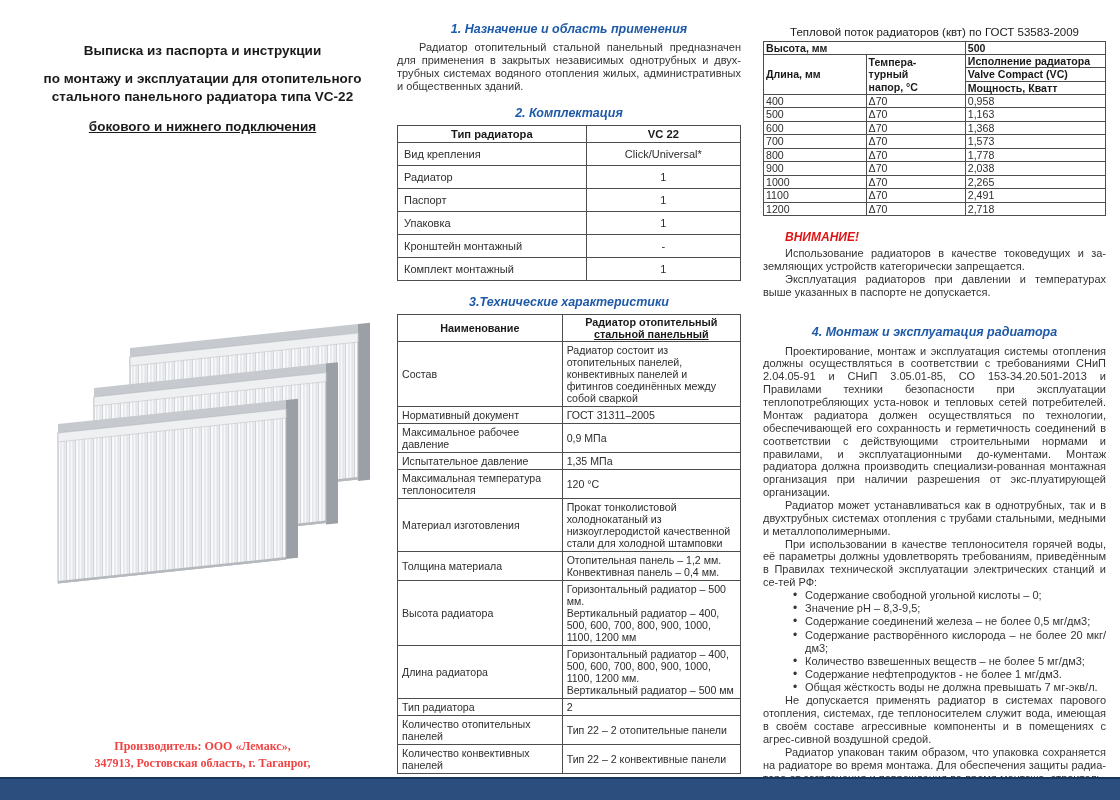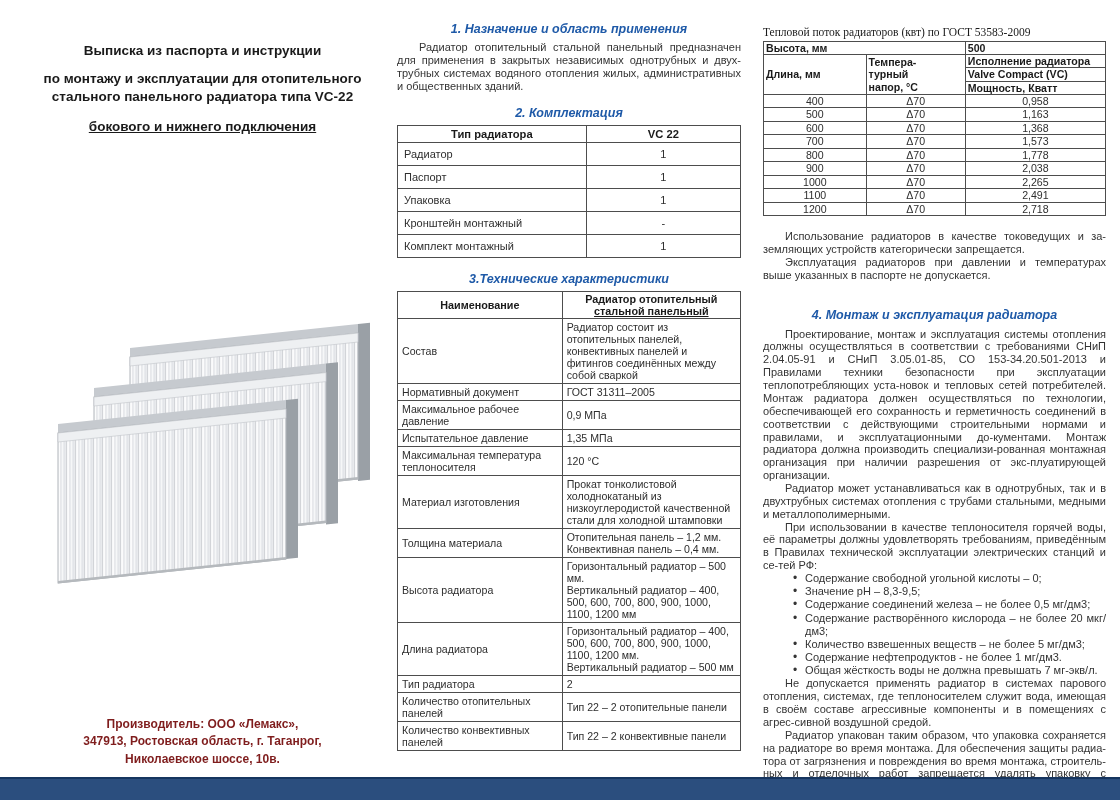--- a/index.html
+++ b/index.html
@@ -13,22 +13,22 @@
 
   
   .col-left { position: absolute; left: 30px; top: 42px; width: 345px; }
   .doc-title { text-align: center; font-weight: bold; font-size: 13.5px; color:#1a1a1a; line-height: 1.35; }
   .doc-title .t1 { margin-bottom: 10px; }
   .doc-title .t2 { margin-bottom: 11px; }
   .doc-title .t3 { text-decoration: underline; }
 
   .radiator-figure { position: absolute; left: 38px; top: 293px; width: 340px; height: 295px; }
 
-  .manufacturer { position: absolute; left: 30px; top: 716px; width: 345px; text-align: center;
-                  font-weight: bold; font-size: 12px; color:#7f1d1d; line-height: 1.45; }
+  .manufacturer { position: absolute; left: 30px; top: 738px; width: 345px; text-align: center;
+                  font-weight: bold; font-size: 12px; color:#ef4444; line-height: 1.45; font-family: Liberation Serif, serif; }
 
   
   .sec-heading { text-align: center; font-weight: bold; font-style: italic; color: #1f5aa8;
                  font-size: 12.5px; margin: 4px 0 5px 0; }
   .par { text-align: justify; text-indent: 22px; font-size: 11px; line-height: 1.17; color:#343434; }
   .par + .par { margin-top: 0px; }
 
   
   .col-mid { position: absolute; left: 397px; top: 18px; width: 344px; }
   .mid-gap { height: 10px; }
@@ -43,23 +43,23 @@
   .kit-table td:last-child  { text-align: center; }
 
   .tech-table { margin-top: 2px; }
   .tech-table th { font-size: 10.8px; font-weight: bold; text-align: center; padding: 1px 3px; color:#1a1a1a; }
   .tech-table td { font-size: 10.6px; padding: 2px 4px; white-space: pre-line; vertical-align: middle; }
   .tech-table td:first-child { width: 48%; }
   .underline { text-decoration: underline; }
 
   
   .col-right { position: absolute; left: 763px; top: 26px; width: 343px; }
-  .heat-title { text-align: left; font-size: 11.5px; color:#1a1a1a; margin-bottom: 3px; font-family: Liberation Serif, serif; }
+  .heat-title { text-align: center; font-size: 11.5px; color:#1a1a1a; margin-bottom: 3px; }
   .heat-table th { font-size: 10.6px; font-weight: bold; text-align: left; padding: 0px 2px; color:#1a1a1a; line-height:1.15; }
-  .heat-table td { font-size: 10.6px; text-align: center; padding: 0px 2px; line-height:1.18; }
+  .heat-table td { font-size: 10.6px; text-align: left; padding: 0px 2px; line-height:1.18; }
   .heat-table .preline { white-space: pre-line; }
   .heat-table col.c1 { width: 30%; } .heat-table col.c2 { width: 29%; } .heat-table col.c3 { width: 41%; }
 
   .warning-block { margin-top: 14px; }
   .warning-label { color: #e01414; font-weight: bold; font-style: italic; font-size: 12px;
                    margin-left: 22px; margin-bottom: 3px; }
   .sec4-heading { margin-top: 26px; margin-bottom: 6px; }
 
   .bullets { list-style: none; margin: 0 0 0 30px; }
   .bullets li { font-size: 11px; line-height: 1.2; text-align: justify; color:#343434; padding-left: 12px; position: relative; }
@@ -136,20 +136,24 @@
     <div class="sec-heading">2. Комплектация</div>
     <table class="kit-table">
       <thead>
         <tr>
           <th>Тип радиатора</th>
           <th>VC 22</th>
         </tr>
       </thead>
       <tbody>
           <tr>
+            <td>Вид крепления</td>
+            <td>Click/Universal*</td>
+          </tr>
+          <tr>
             <td>Радиатор</td>
             <td>1</td>
           </tr>
           <tr>
             <td>Паспорт</td>
             <td>1</td>
           </tr>
           <tr>
             <td>Упаковка</td>
             <td>1</td>
@@ -304,20 +308,21 @@
           </tr>
           <tr>
             <td>1200</td>
             <td>Δ70</td>
             <td>2,718</td>
           </tr>
         </tbody>
     </table>
 
     <div class="warning-block">
+      <div class="warning-label">ВНИМАНИЕ!</div>
       <div>
           <p class="par">Использование радиаторов в качестве токоведущих и за-земляющих устройств категорически  запрещается.</p>
           <p class="par">Эксплуатация радиаторов при давлении и температурах выше указанных в паспорте не допускается.</p>
         </div>
     </div>
 
     <div class="sec-heading sec4-heading">4. Монтаж и эксплуатация радиатора</div>
     <div>
         <p class="par">Проектирование, монтаж и эксплуатация системы отопления должны осуществляться в соответствии с требованиями СНиП 2.04.05-91 и СНиП 3.05.01-85, СО 153-34.20.501-2013 и Правилами техники безопасности при эксплуатации теплопотребляющих уста-новок и тепловых сетей потребителей. Монтаж радиатора должен осуществляться по технологии, обеспечивающей его сохранность и герметичность соединений в соответствии с действующими строительными нормами и правилами, и эксплуатационными до-кументами. Монтаж радиатора должна производить специализи-рованная монтажная организация при наличии разрешения от экс-плуатирующей организации.</p>
         <p class="par">Радиатор может устанавливаться как в однотрубных, так и в двухтрубных системах отопления с трубами стальными, медными и металлополимерными.</p>

